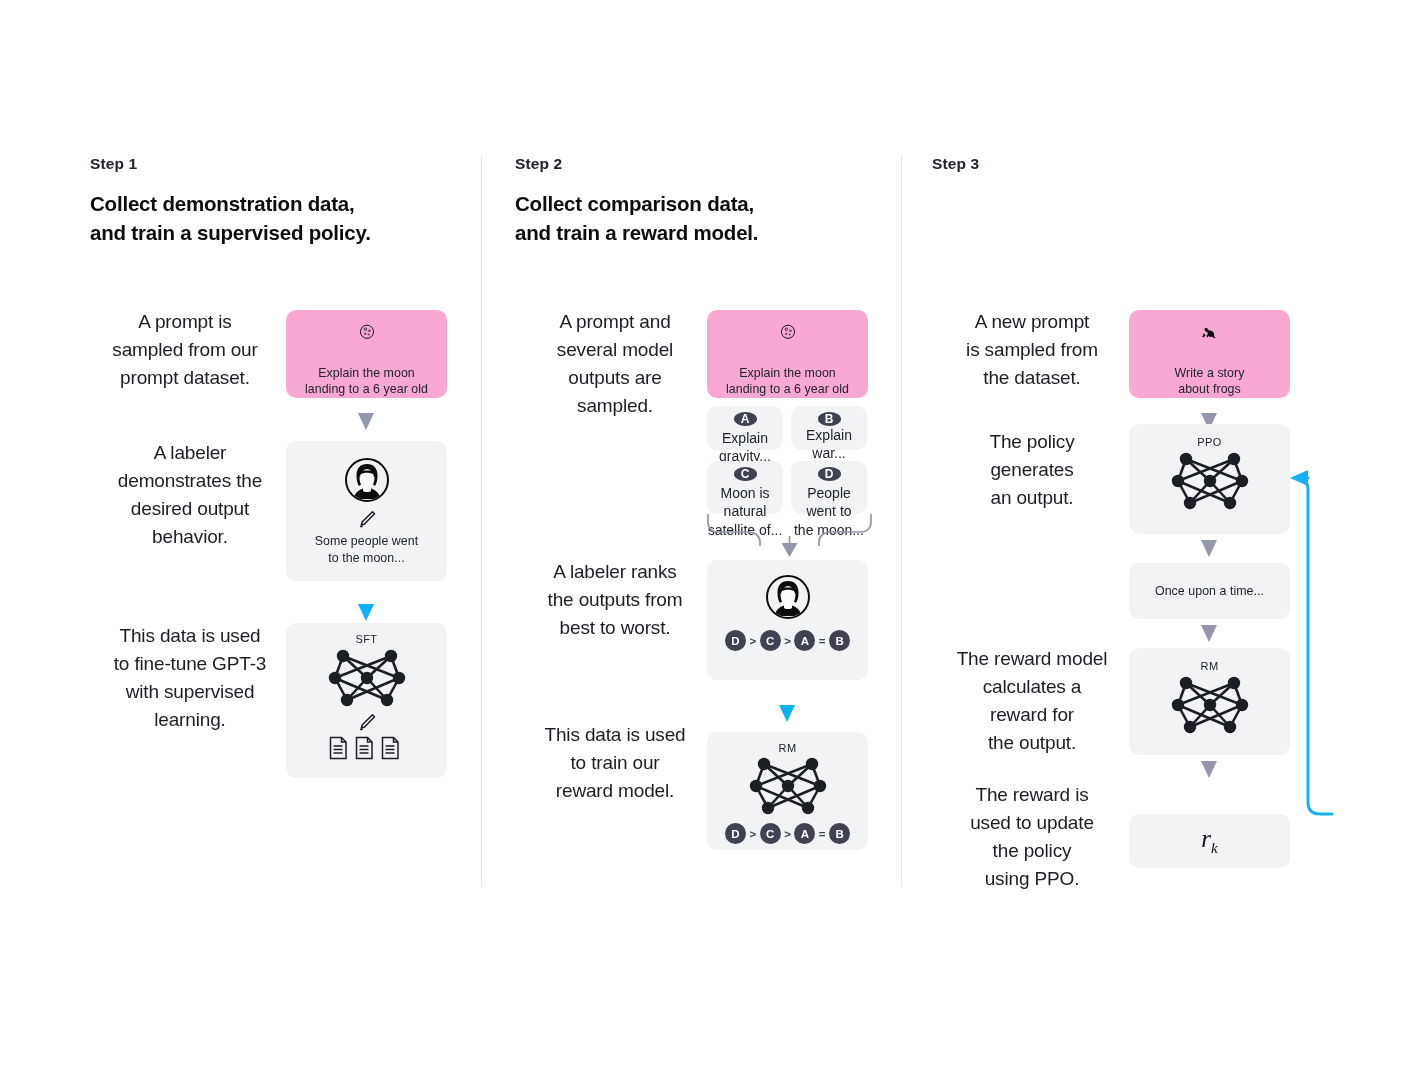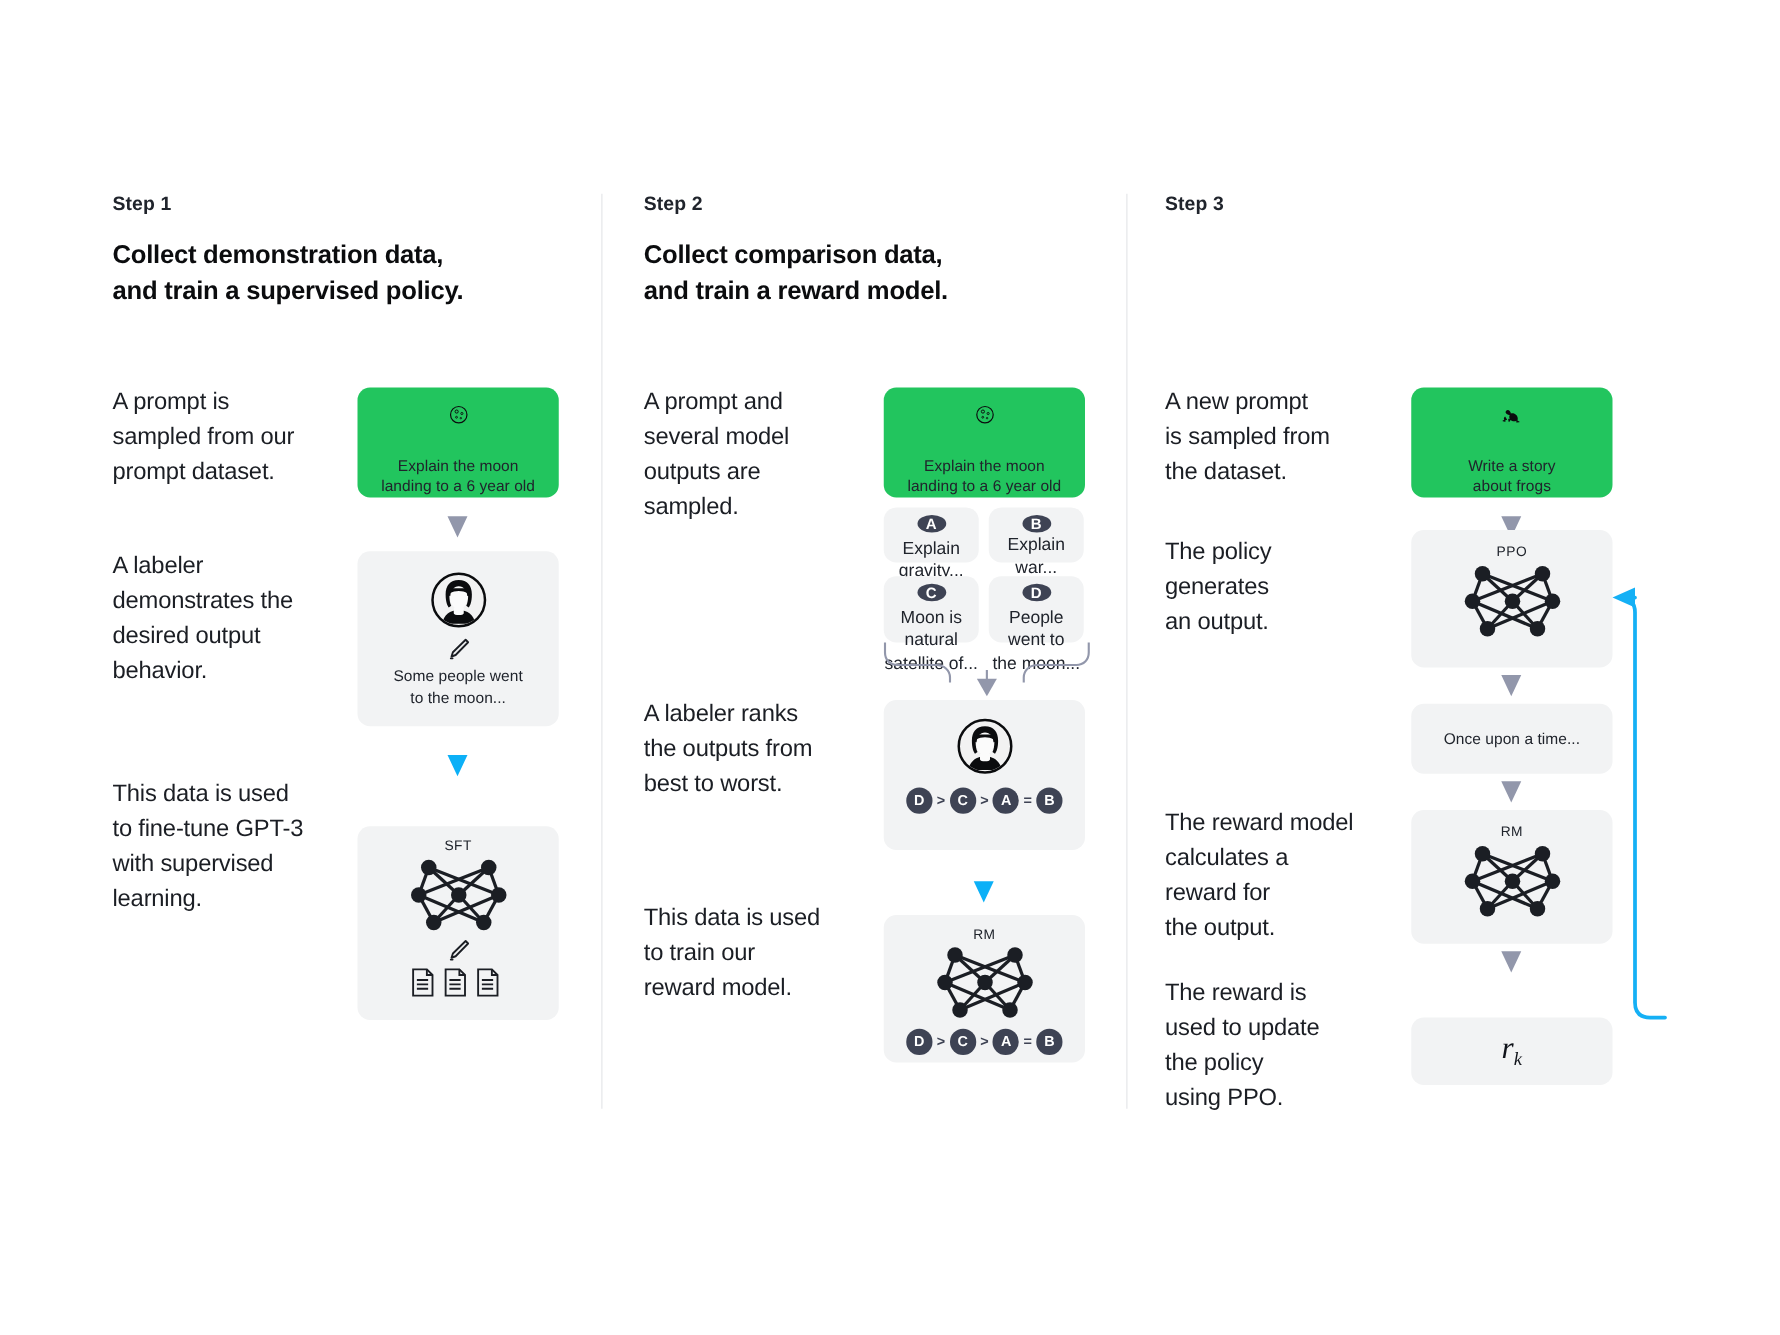--- a/index.html
+++ b/index.html
@@ -27,29 +27,29 @@
     font-size: 15.5px; color: #20242c; letter-spacing: .1px;
     line-height: 1.2; margin-bottom: 15px; font-weight: bold;
   }
   .step-title {
     font-size: 20.5px; font-weight: bold; color: #0b0c0e;
     line-height: 1.42; letter-spacing: -.2px; white-space: pre-line;
   }
 
   .body-text {
     position: absolute; font-size: 19px; color: #1b1e24;
-    line-height: 1.475; letter-spacing: -.15px; white-space: pre-line;
+    line-height: 1.475; letter-spacing: -.15px; white-space: pre-line; text-align: center;
   }
 
   
   .card {
     position: absolute; border-radius: 10px;
     display: flex; flex-direction: column; align-items: center;
   }
-  .card-blue { background: #22c55e; gap: 18px; }
+  .card-blue { background: #f9a8d4; gap: 18px; }
   .card-grey { background: #f2f3f4; }
 
   .card-caption {
     font-size: 12.4px; color: #20242c; text-align: center;
     line-height: 1.35; white-space: pre-line; letter-spacing: .05px;
   }
   .card-mini-caption {
     font-size: 14px; color: #20242c; text-align: center;
     line-height: 1.32; white-space: pre-line;
   }
@@ -148,21 +148,21 @@
       <svg width="20" height="20" viewBox="0 0 20 20" style="margin-top:6px;">
         <path d="M15.5 2.8l2 2L7.5 15 4.2 16.2 5.3 12.8z" fill="none" stroke="#1b1e24" stroke-width="1.5" stroke-linejoin="round"></path>
         <path d="M3.6 17.6h1.5" stroke="#1b1e24" stroke-width="1.4" stroke-linecap="round"></path>
       </svg>
       <div class="card-caption" style="margin-top:4px;">Some people went
 to the moon...</div>
     </div>
 
     <div class="arrow arrow-blue" style="left:358px; top:604px;"></div>
 
-    <div class="card card-grey" style="left:286px; top:661px; width:161px; height:155px; padding-top:10px;">
+    <div class="card card-grey" style="left:286px; top:623px; width:161px; height:155px; padding-top:10px;">
       <div class="net-label">SFT</div>
       <svg width="88" height="62" viewBox="0 0 88 62" style="margin-top:2px;">
         <g stroke="#1b1e24" stroke-width="2.6">
           <line x1="20" y1="9" x2="12" y2="31"></line>
             <line x1="20" y1="9" x2="44" y2="31"></line>
             <line x1="20" y1="9" x2="76" y2="31"></line>
           <line x1="68" y1="9" x2="12" y2="31"></line>
             <line x1="68" y1="9" x2="44" y2="31"></line>
             <line x1="68" y1="9" x2="76" y2="31"></line>
           <line x1="12" y1="31" x2="24" y2="53"></line>

